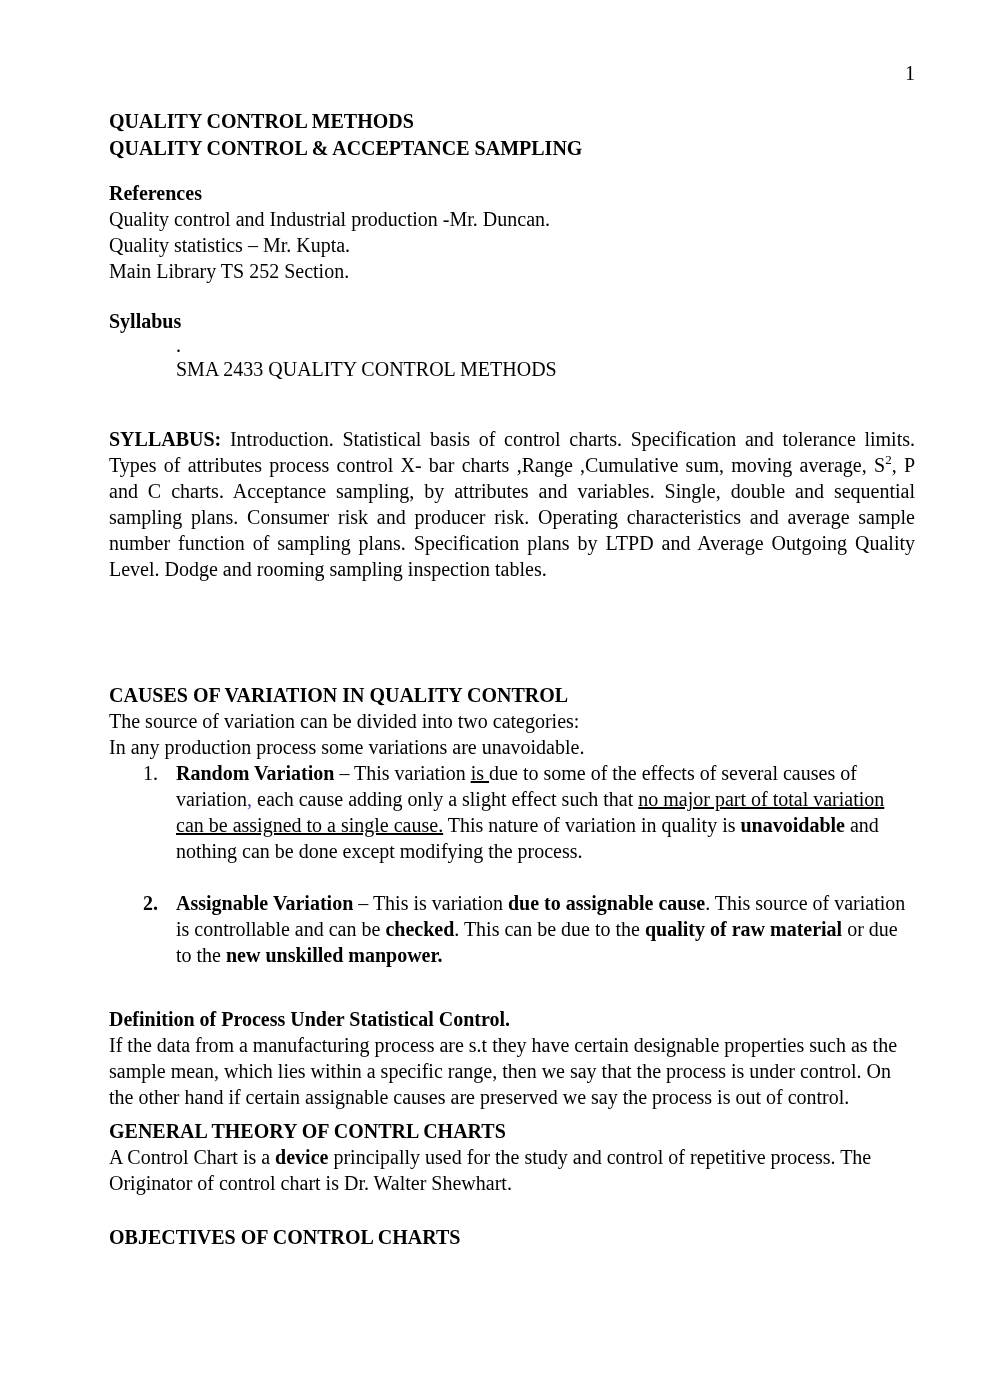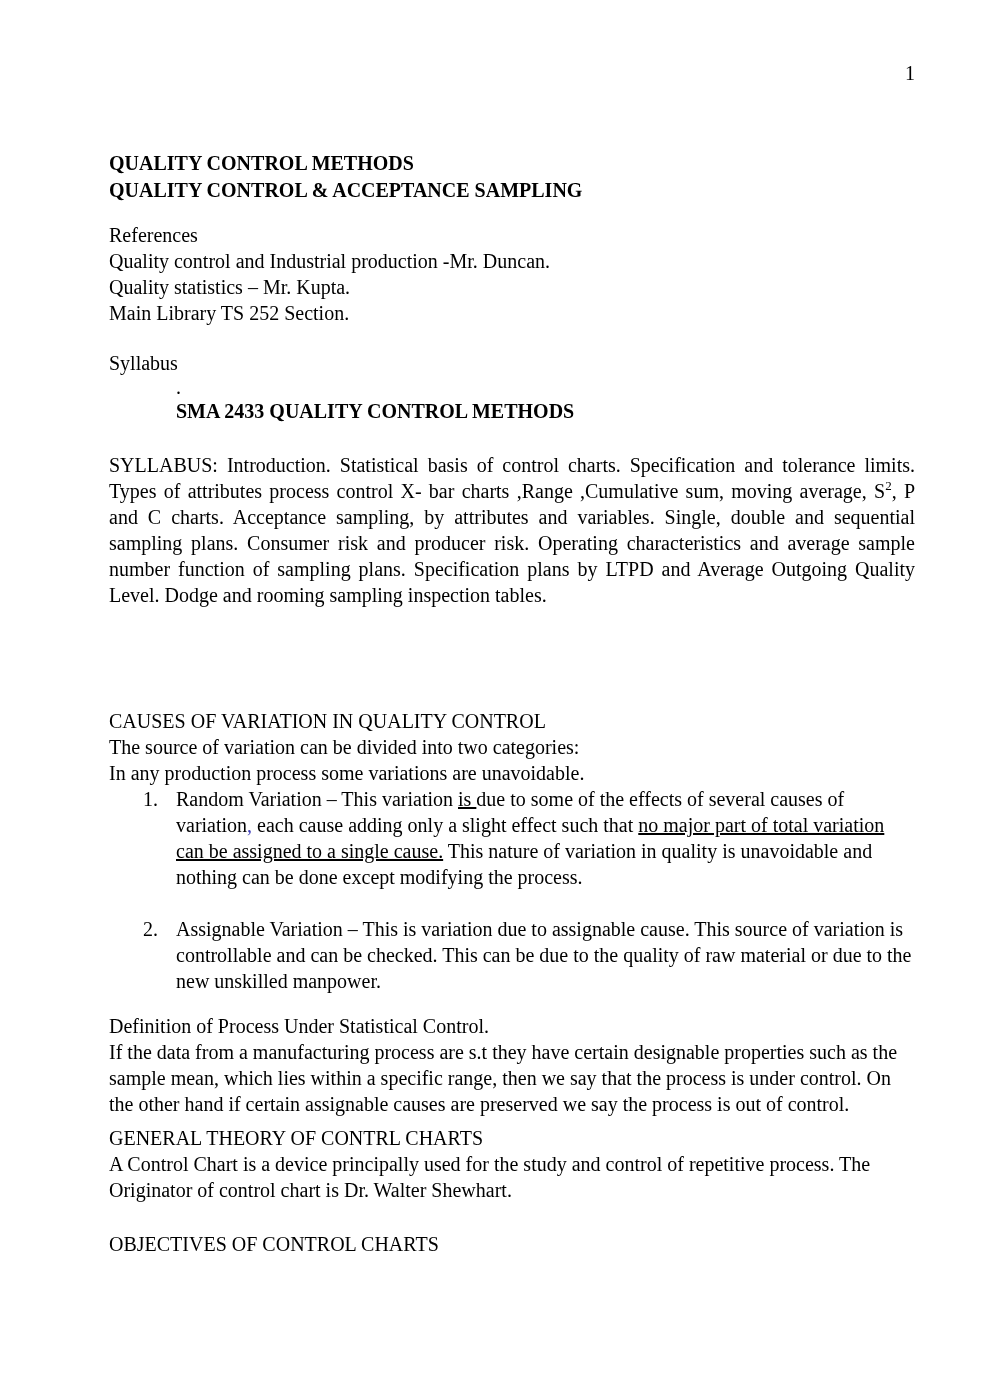--- a/index.html
+++ b/index.html
@@ -10,37 +10,37 @@
     margin: 0 auto;
     background: #ffffff;
     color: #000000;
     font-family: "Liberation Serif", "DejaVu Serif", serif;
     font-size: 20px;
     line-height: 26px;
     padding: 60px 77px 0 109px;
     overflow: hidden;
   }
   .pagenum { text-align: right; }
-  .doc-title { font-weight: bold; line-height: 27px; margin-top: 64px; }
-  .b { font-weight: normal; }
+  .doc-title { font-weight: bold; line-height: 27px; margin-top: 22px; }
+  .b { font-weight: bold; }
   .u { text-decoration: underline; }
   .refs { margin-top: 18px; }
   .syllabus-block { margin-top: 24px; }
   .stray-dot { line-height: 22px; margin-left: 67px; }
-  .course-title { margin-left: 67px; font-weight: bold; }
-  .syl-para { margin-top: 28px; text-align: justify; }
+  .course-title { margin-left: 67px; font-weight: normal; }
+  .syl-para { margin-top: 44px; text-align: justify; }
   .syl-para sup { font-size: 13px; line-height: 0; vertical-align: super; }
   .causes { margin-top: 100px; }
   .list-item { position: relative; padding-left: 67px; }
   .li-1 { margin-top: 0; }
   .li-2 { margin-top: 26px; }
   .li-num { position: absolute; left: 34px; top: 0; }
-  .definition { margin-top: 19px; }
+  .definition { margin-top: 38px; }
   .general { margin-top: 8px; }
-  .objectives { margin-top: 28px; font-weight: normal; }
+  .objectives { margin-top: 28px; font-weight: bold; }
   .artifact-comma { color: #3a3ab8; }
 </style>
 </head>
 <body>
 
 <div class="page">
 
   <div class="pagenum">1</div>
 
   <div class="doc-title">

